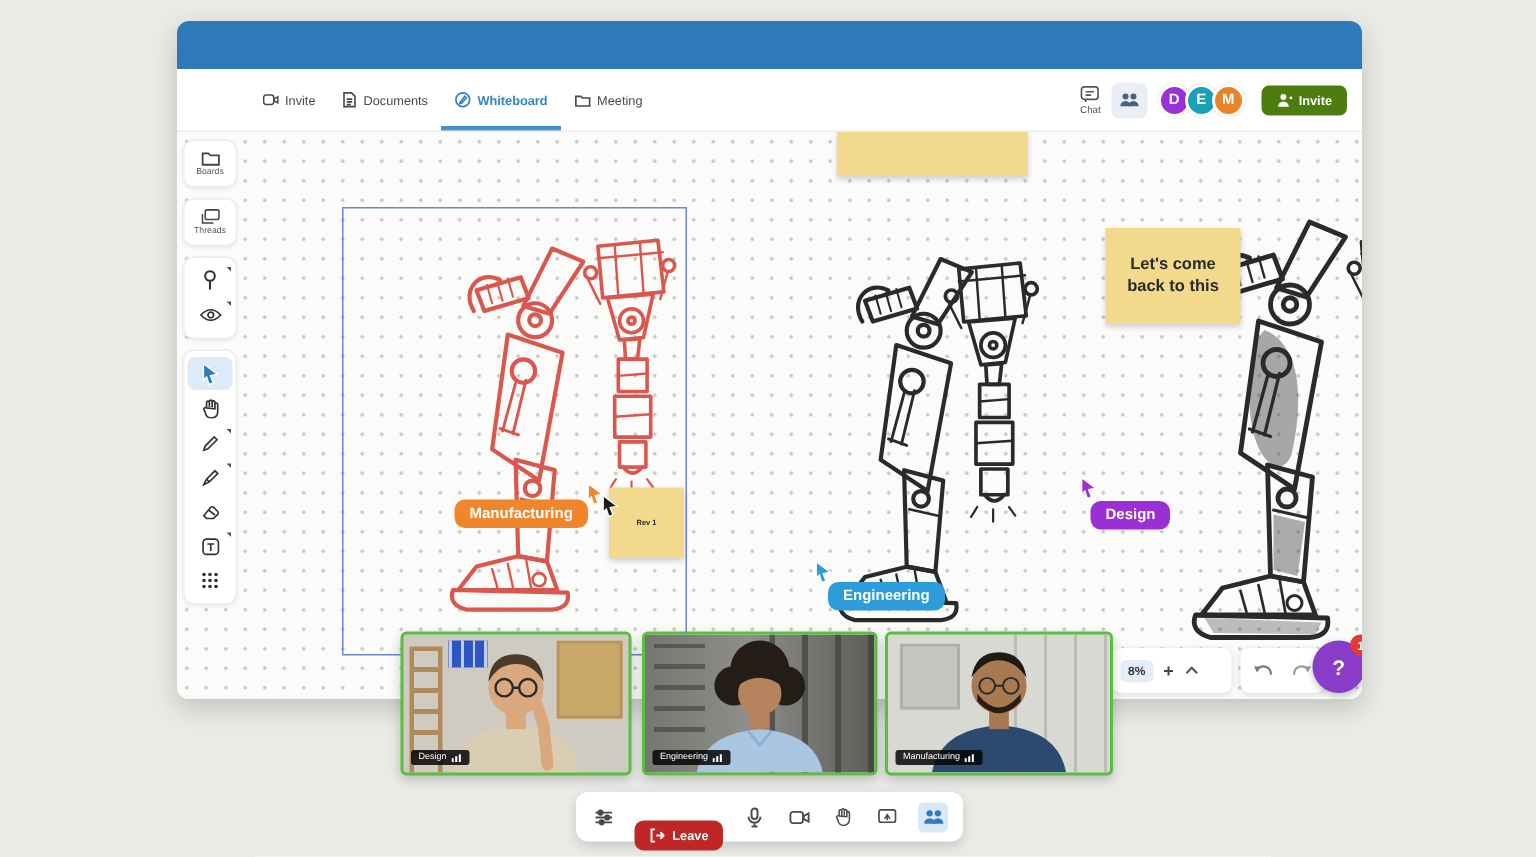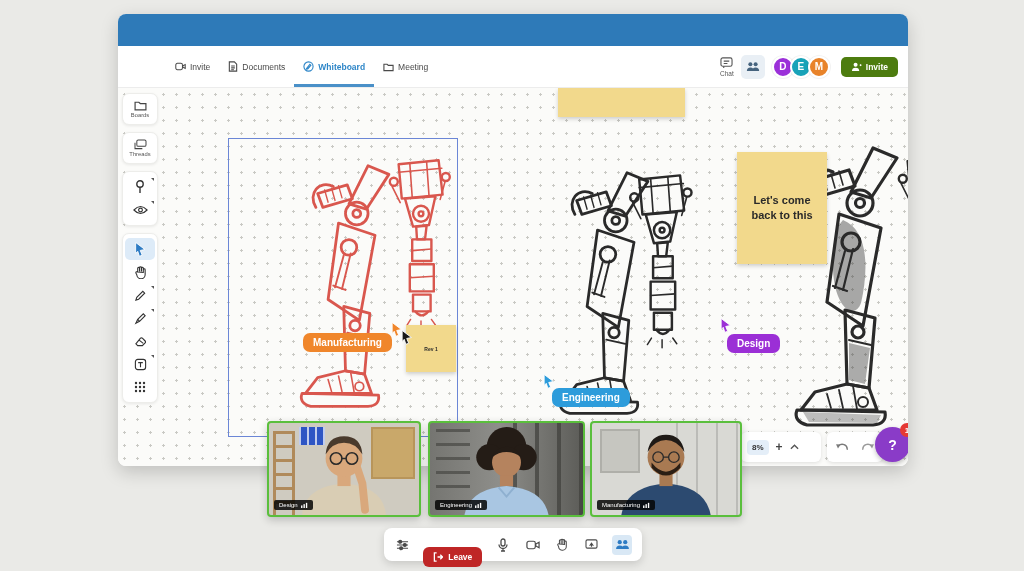--- a/index.html
+++ b/index.html
@@ -334,21 +334,21 @@
         <use href="#leg"></use>
       </svg>
     </div>
 
     <div class="sketch" style="left:772px; top:58px;">
       <svg width="72" height="192" viewBox="0 0 90 230">
           <use href="#actuator"></use>
         </svg>
     </div>
 
-    <div class="sticky big" style="left:619px; top:64px; width:90px; height:112px;">Let's come back to this</div>
+    <div class="sticky big" style="left:619px; top:64px; width:90px; height:64px;">Let's come back to this</div>
     <div class="sticky small" style="left:288px; top:237px; width:50px; height:47px;">Rev 1</div>
 
     <div class="tag" style="left:185px; top:245px; background:#F0862B;">Manufacturing</div>
     <div class="tag" style="left:434px; top:300px; background:#2D9CDB;">Engineering</div>
     <div class="tag" style="left:609px; top:246px; background:#9B2FD6;">Design</div>
 
     <div class="cursor" style="left:273px; top:234px;">
       <svg width="12" height="15" viewBox="0 0 13 17" fill="#F0862B">
           <use href="#cursor-arrow"></use>
         </svg>

